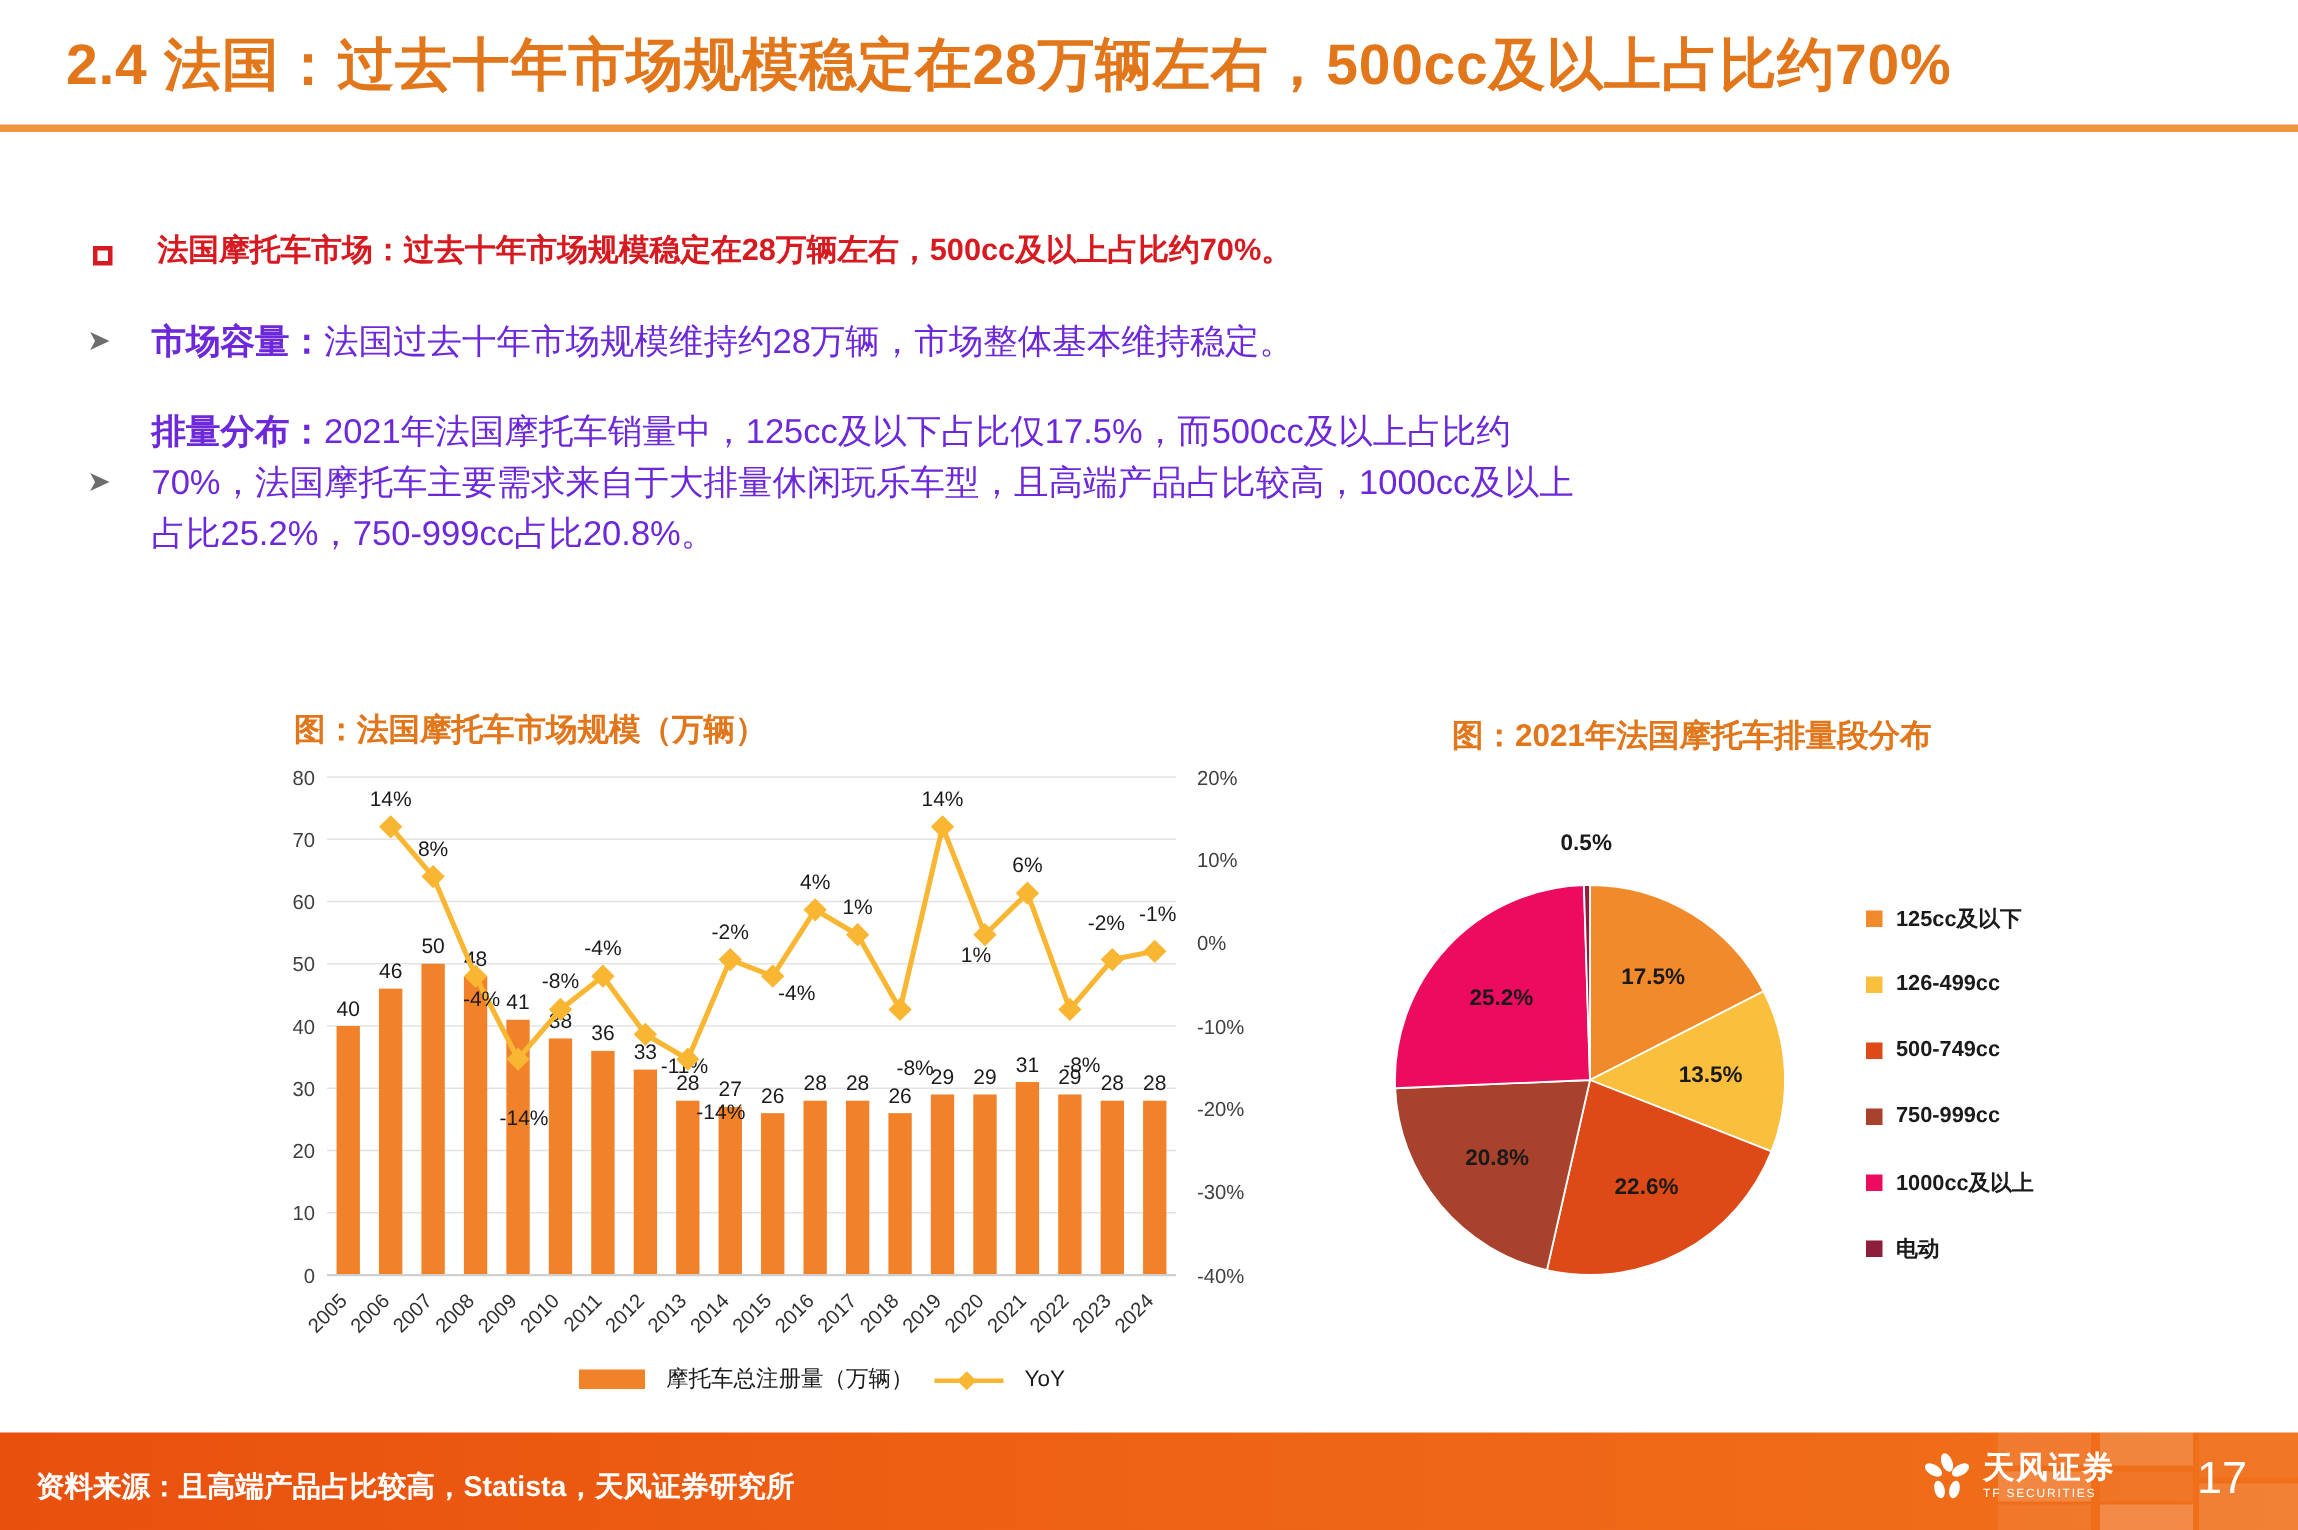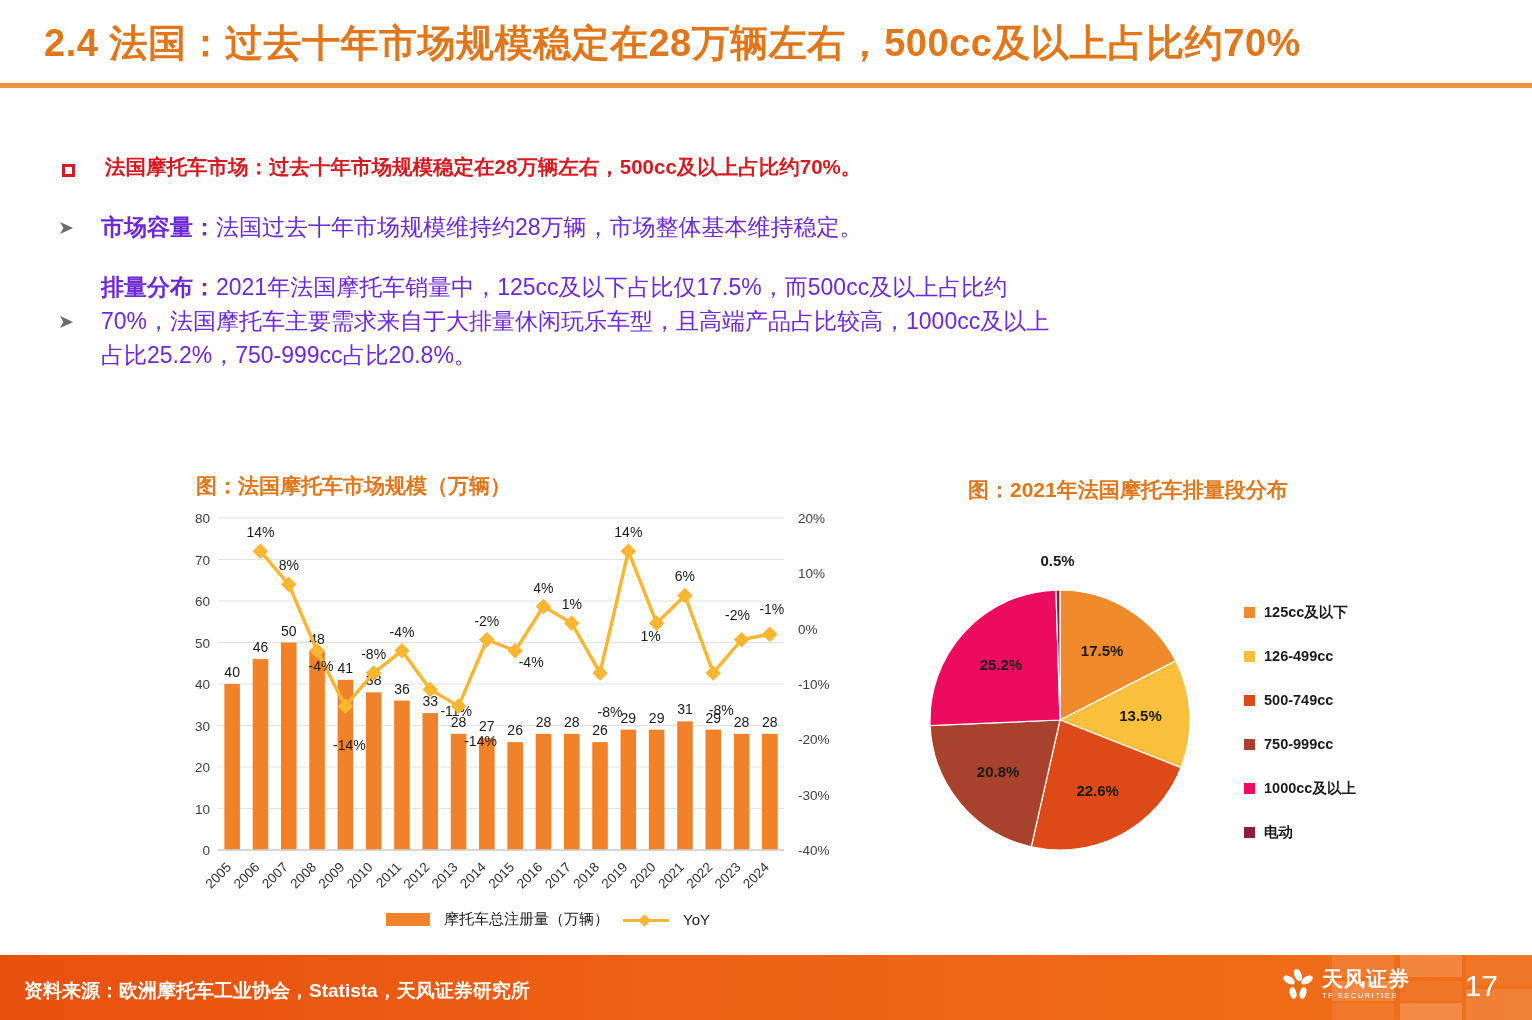--- a/index.html
+++ b/index.html
@@ -311,21 +311,21 @@
         <div class="leg-swatch" style="background: rgb(236, 11, 94);"></div>
         <div class="leg-label">1000cc及以上</div>
       </div>
       <div class="leg-item">
         <div class="leg-swatch" style="background: rgb(142, 31, 60);"></div>
         <div class="leg-label">电动</div>
       </div>
     </div>
 
   <div class="footer">
-    <div class="footer-src">资料来源：欧洲摩托车工业协会，Statista，天风证券研究所</div>
+    <div class="footer-src">资料来源：且高端产品占比较高，Statista，天风证券研究所</div>
     <div class="foot-tiles">
       <div class="ft" style="left:60px;  top:0px;  width:62px; height:22px; background:rgba(255,255,255,0.10);"></div>
       <div class="ft" style="left:128px; top:0px;  width:62px; height:22px; background:rgba(255,255,255,0.16);"></div>
       <div class="ft" style="left:60px;  top:26px; width:62px; height:20px; background:rgba(255,255,255,0.18);"></div>
       <div class="ft" style="left:128px; top:26px; width:62px; height:20px; background:rgba(255,255,255,0.06);"></div>
       <div class="ft" style="left:60px;  top:48px; width:62px; height:17px; background:rgba(255,255,255,0.08);"></div>
       <div class="ft" style="left:128px; top:48px; width:62px; height:17px; background:rgba(255,255,255,0.20);"></div>
       <div class="ft" style="left:194px; top:0px;  width:66px; height:30px; background:rgba(255,255,255,0.05);"></div>
       <div class="ft" style="left:194px; top:34px; width:66px; height:31px; background:rgba(255,255,255,0.12);"></div>
     </div>

